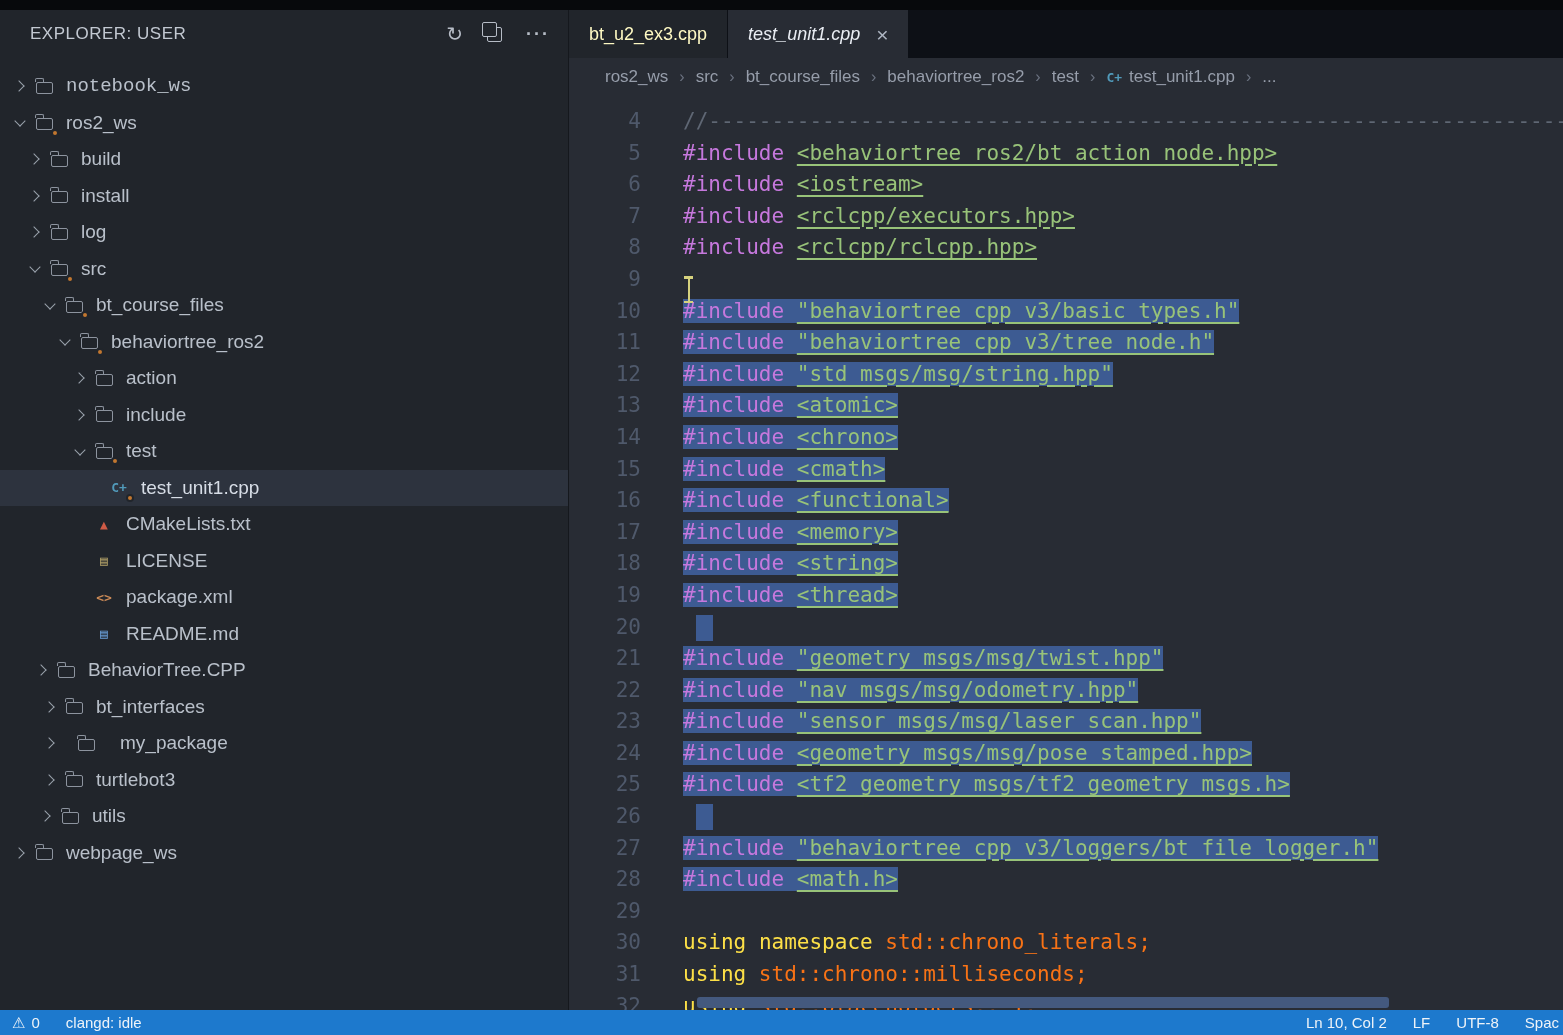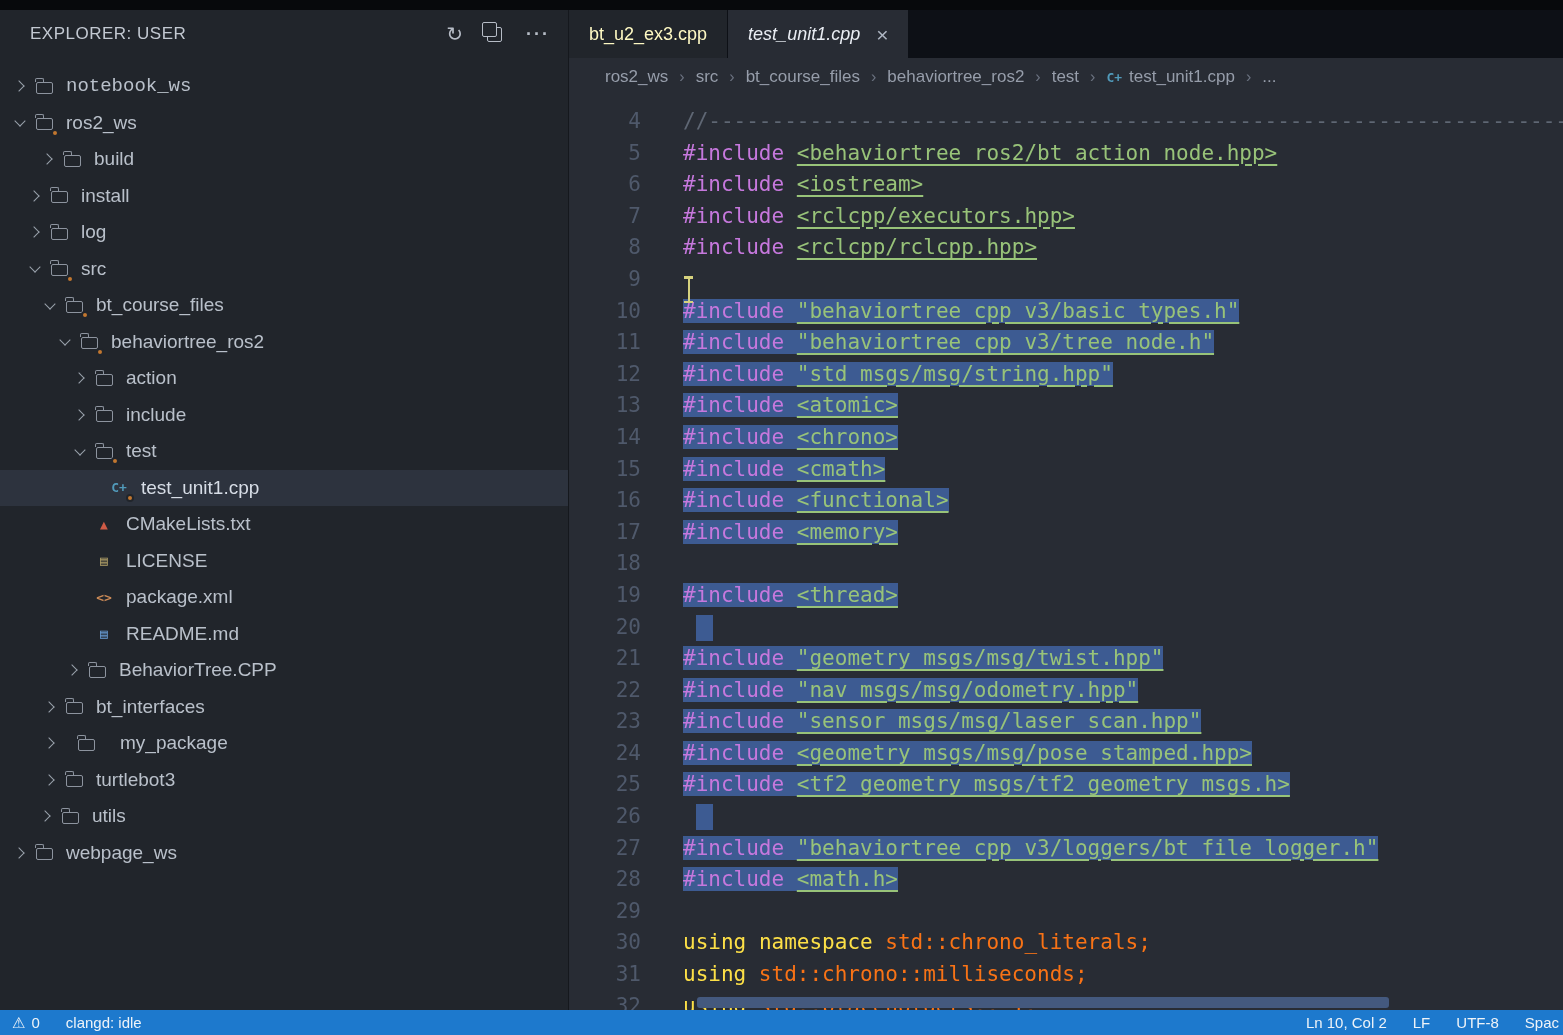--- a/index.html
+++ b/index.html
@@ -102,21 +102,21 @@
         <span class="tlabel">notebook_ws</span>
       </div>
       <div class="trow" style="padding-left: 8px;">
         <span class="chev exp"></span>
         <span class="ficon">
           <span class="fshape"></span>
           <span class="dot"></span>
         </span>
         <span class="tlabel">ros2_ws</span>
       </div>
-      <div class="trow" style="padding-left: 36px;">
+      <div class="trow" style="padding-left: 23px;">
         <span class="chev col"></span>
         <span class="ficon">
           <span class="fshape"></span>
         </span>
         <span class="tlabel">build</span>
       </div>
       <div class="trow" style="padding-left: 23px;">
         <span class="chev col"></span>
         <span class="ficon">
           <span class="fshape"></span>
@@ -205,21 +205,21 @@
         </span>
         <span class="tlabel">package.xml</span>
       </div>
       <div class="trow" style="padding-left: 68px;">
         <span class="chevsp"></span>
         <span class="ficon">
           <span class="glyph" style="color: rgb(106, 159, 216);">▤</span>
         </span>
         <span class="tlabel">README.md</span>
       </div>
-      <div class="trow" style="padding-left: 61px;">
+      <div class="trow" style="padding-left: 30px;">
         <span class="chev col"></span>
         <span class="ficon">
           <span class="fshape"></span>
         </span>
         <span class="tlabel">BehaviorTree.CPP</span>
       </div>
       <div class="trow" style="padding-left: 38px;">
         <span class="chev col"></span>
         <span class="ficon">
           <span class="fshape"></span>
@@ -305,21 +305,21 @@
       <div class="cline"><span class="ln">8</span><span class="ct"><span class="tk-d">#include</span><span class="tk-t"> </span><span class="tk-s">&lt;rclcpp/rclcpp.hpp&gt;</span></span></div>
       <div class="cline"><span class="ln">9</span><span class="ct"></span></div>
       <div class="cline"><span class="ln">10</span><span class="ct"><span class="selwrap"><span class="tk-d">#include</span><span class="tk-t"> </span><span class="tk-s">"behaviortree_cpp_v3/basic_types.h"</span></span></span></div>
       <div class="cline"><span class="ln">11</span><span class="ct"><span class="selwrap"><span class="tk-d">#include</span><span class="tk-t"> </span><span class="tk-s">"behaviortree_cpp_v3/tree_node.h"</span></span></span></div>
       <div class="cline"><span class="ln">12</span><span class="ct"><span class="selwrap"><span class="tk-d">#include</span><span class="tk-t"> </span><span class="tk-s">"std_msgs/msg/string.hpp"</span></span></span></div>
       <div class="cline"><span class="ln">13</span><span class="ct"><span class="selwrap"><span class="tk-d">#include</span><span class="tk-t"> </span><span class="tk-s">&lt;atomic&gt;</span></span></span></div>
       <div class="cline"><span class="ln">14</span><span class="ct"><span class="selwrap"><span class="tk-d">#include</span><span class="tk-t"> </span><span class="tk-s">&lt;chrono&gt;</span></span></span></div>
       <div class="cline"><span class="ln">15</span><span class="ct"><span class="selwrap"><span class="tk-d">#include</span><span class="tk-t"> </span><span class="tk-s">&lt;cmath&gt;</span></span></span></div>
       <div class="cline"><span class="ln">16</span><span class="ct"><span class="selwrap"><span class="tk-d">#include</span><span class="tk-t"> </span><span class="tk-s">&lt;functional&gt;</span></span></span></div>
       <div class="cline"><span class="ln">17</span><span class="ct"><span class="selwrap"><span class="tk-d">#include</span><span class="tk-t"> </span><span class="tk-s">&lt;memory&gt;</span></span></span></div>
-      <div class="cline"><span class="ln">18</span></div>
+      <div class="cline"><span class="ln">18</span><span class="ct"><span class="selwrap"><span class="tk-d">#include</span><span class="tk-t"> </span><span class="tk-s">&lt;string&gt;</span></span></span></div>
       <div class="cline"><span class="ln">19</span><span class="ct"><span class="selwrap"><span class="tk-d">#include</span><span class="tk-t"> </span><span class="tk-s">&lt;thread&gt;</span></span></span></div>
       <div class="cline"><span class="ln">20</span><span class="ct"><span class="selblank"></span></span></div>
       <div class="cline"><span class="ln">21</span><span class="ct"><span class="selwrap"><span class="tk-d">#include</span><span class="tk-t"> </span><span class="tk-s">"geometry_msgs/msg/twist.hpp"</span></span></span></div>
       <div class="cline"><span class="ln">22</span><span class="ct"><span class="selwrap"><span class="tk-d">#include</span><span class="tk-t"> </span><span class="tk-s">"nav_msgs/msg/odometry.hpp"</span></span></span></div>
       <div class="cline"><span class="ln">23</span><span class="ct"><span class="selwrap"><span class="tk-d">#include</span><span class="tk-t"> </span><span class="tk-s">"sensor_msgs/msg/laser_scan.hpp"</span></span></span></div>
       <div class="cline"><span class="ln">24</span><span class="ct"><span class="selwrap"><span class="tk-d">#include</span><span class="tk-t"> </span><span class="tk-s">&lt;geometry_msgs/msg/pose_stamped.hpp&gt;</span></span></span></div>
       <div class="cline"><span class="ln">25</span><span class="ct"><span class="selwrap"><span class="tk-d">#include</span><span class="tk-t"> </span><span class="tk-s">&lt;tf2_geometry_msgs/tf2_geometry_msgs.h&gt;</span></span></span></div>
       <div class="cline"><span class="ln">26</span><span class="ct"><span class="selblank"></span></span></div>
       <div class="cline"><span class="ln">27</span><span class="ct"><span class="selwrap"><span class="tk-d">#include</span><span class="tk-t"> </span><span class="tk-s">"behaviortree_cpp_v3/loggers/bt_file_logger.h"</span></span></span></div>
       <div class="cline"><span class="ln">28</span><span class="ct"><span class="selwrap"><span class="tk-d">#include</span><span class="tk-t"> </span><span class="tk-s">&lt;math.h&gt;</span></span></span></div>

